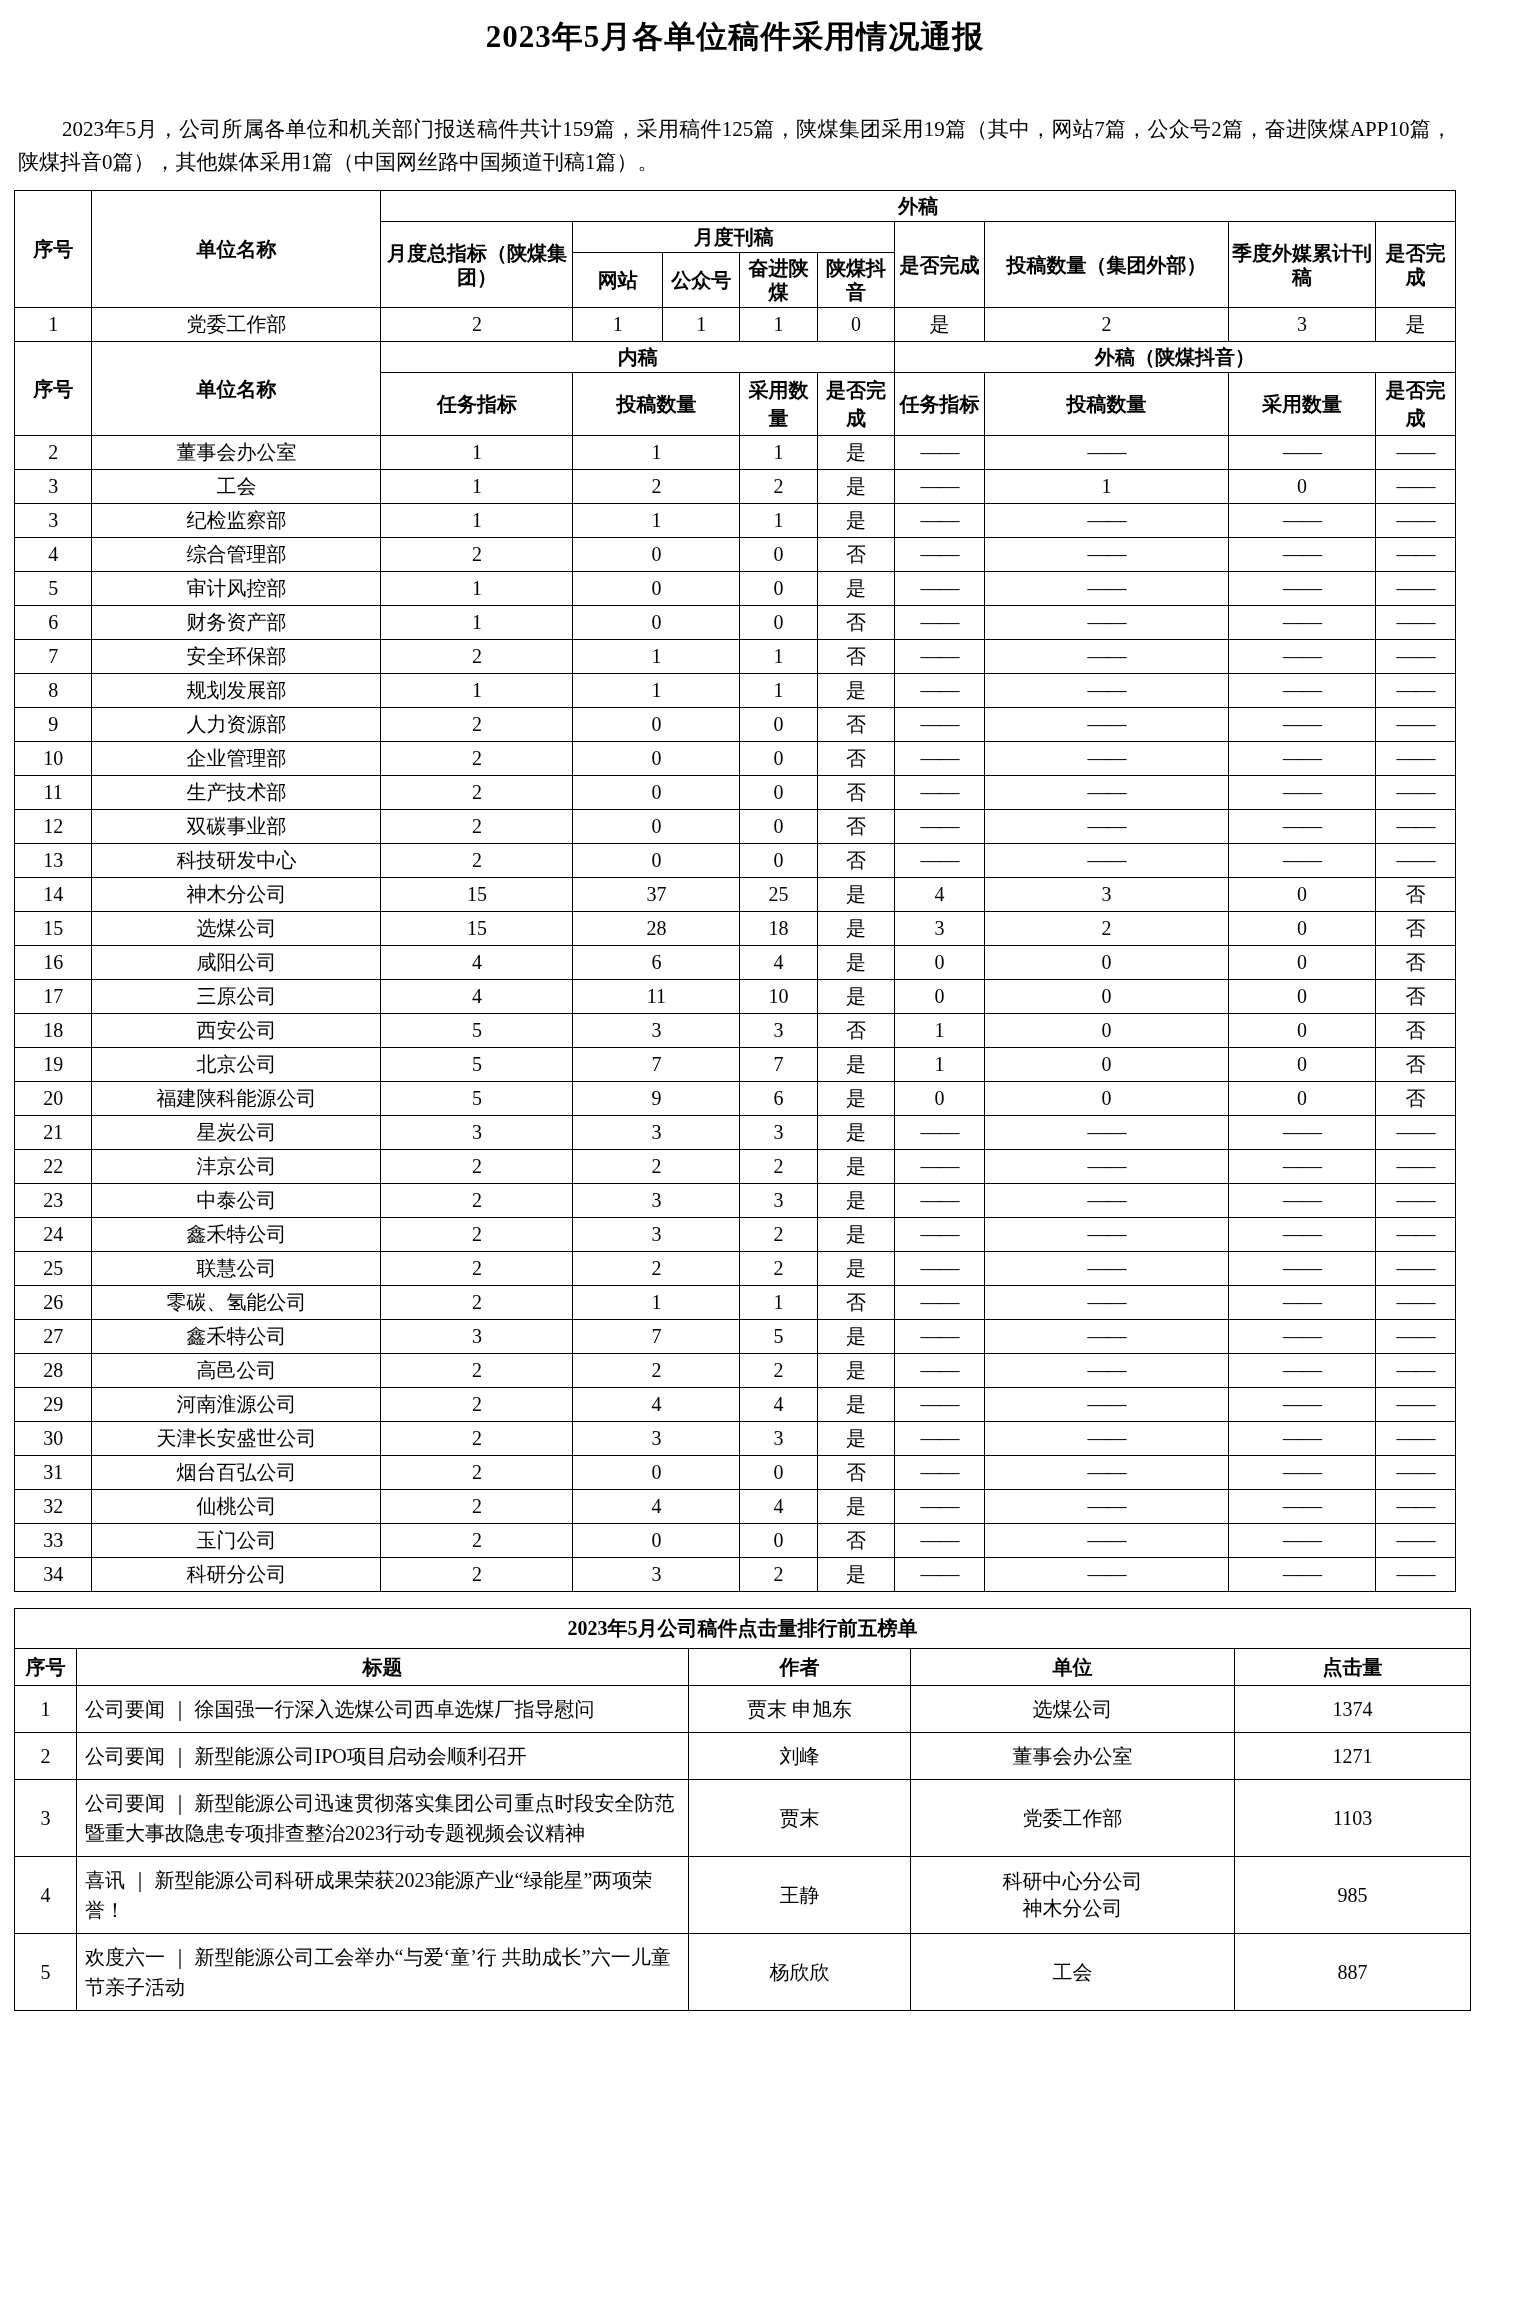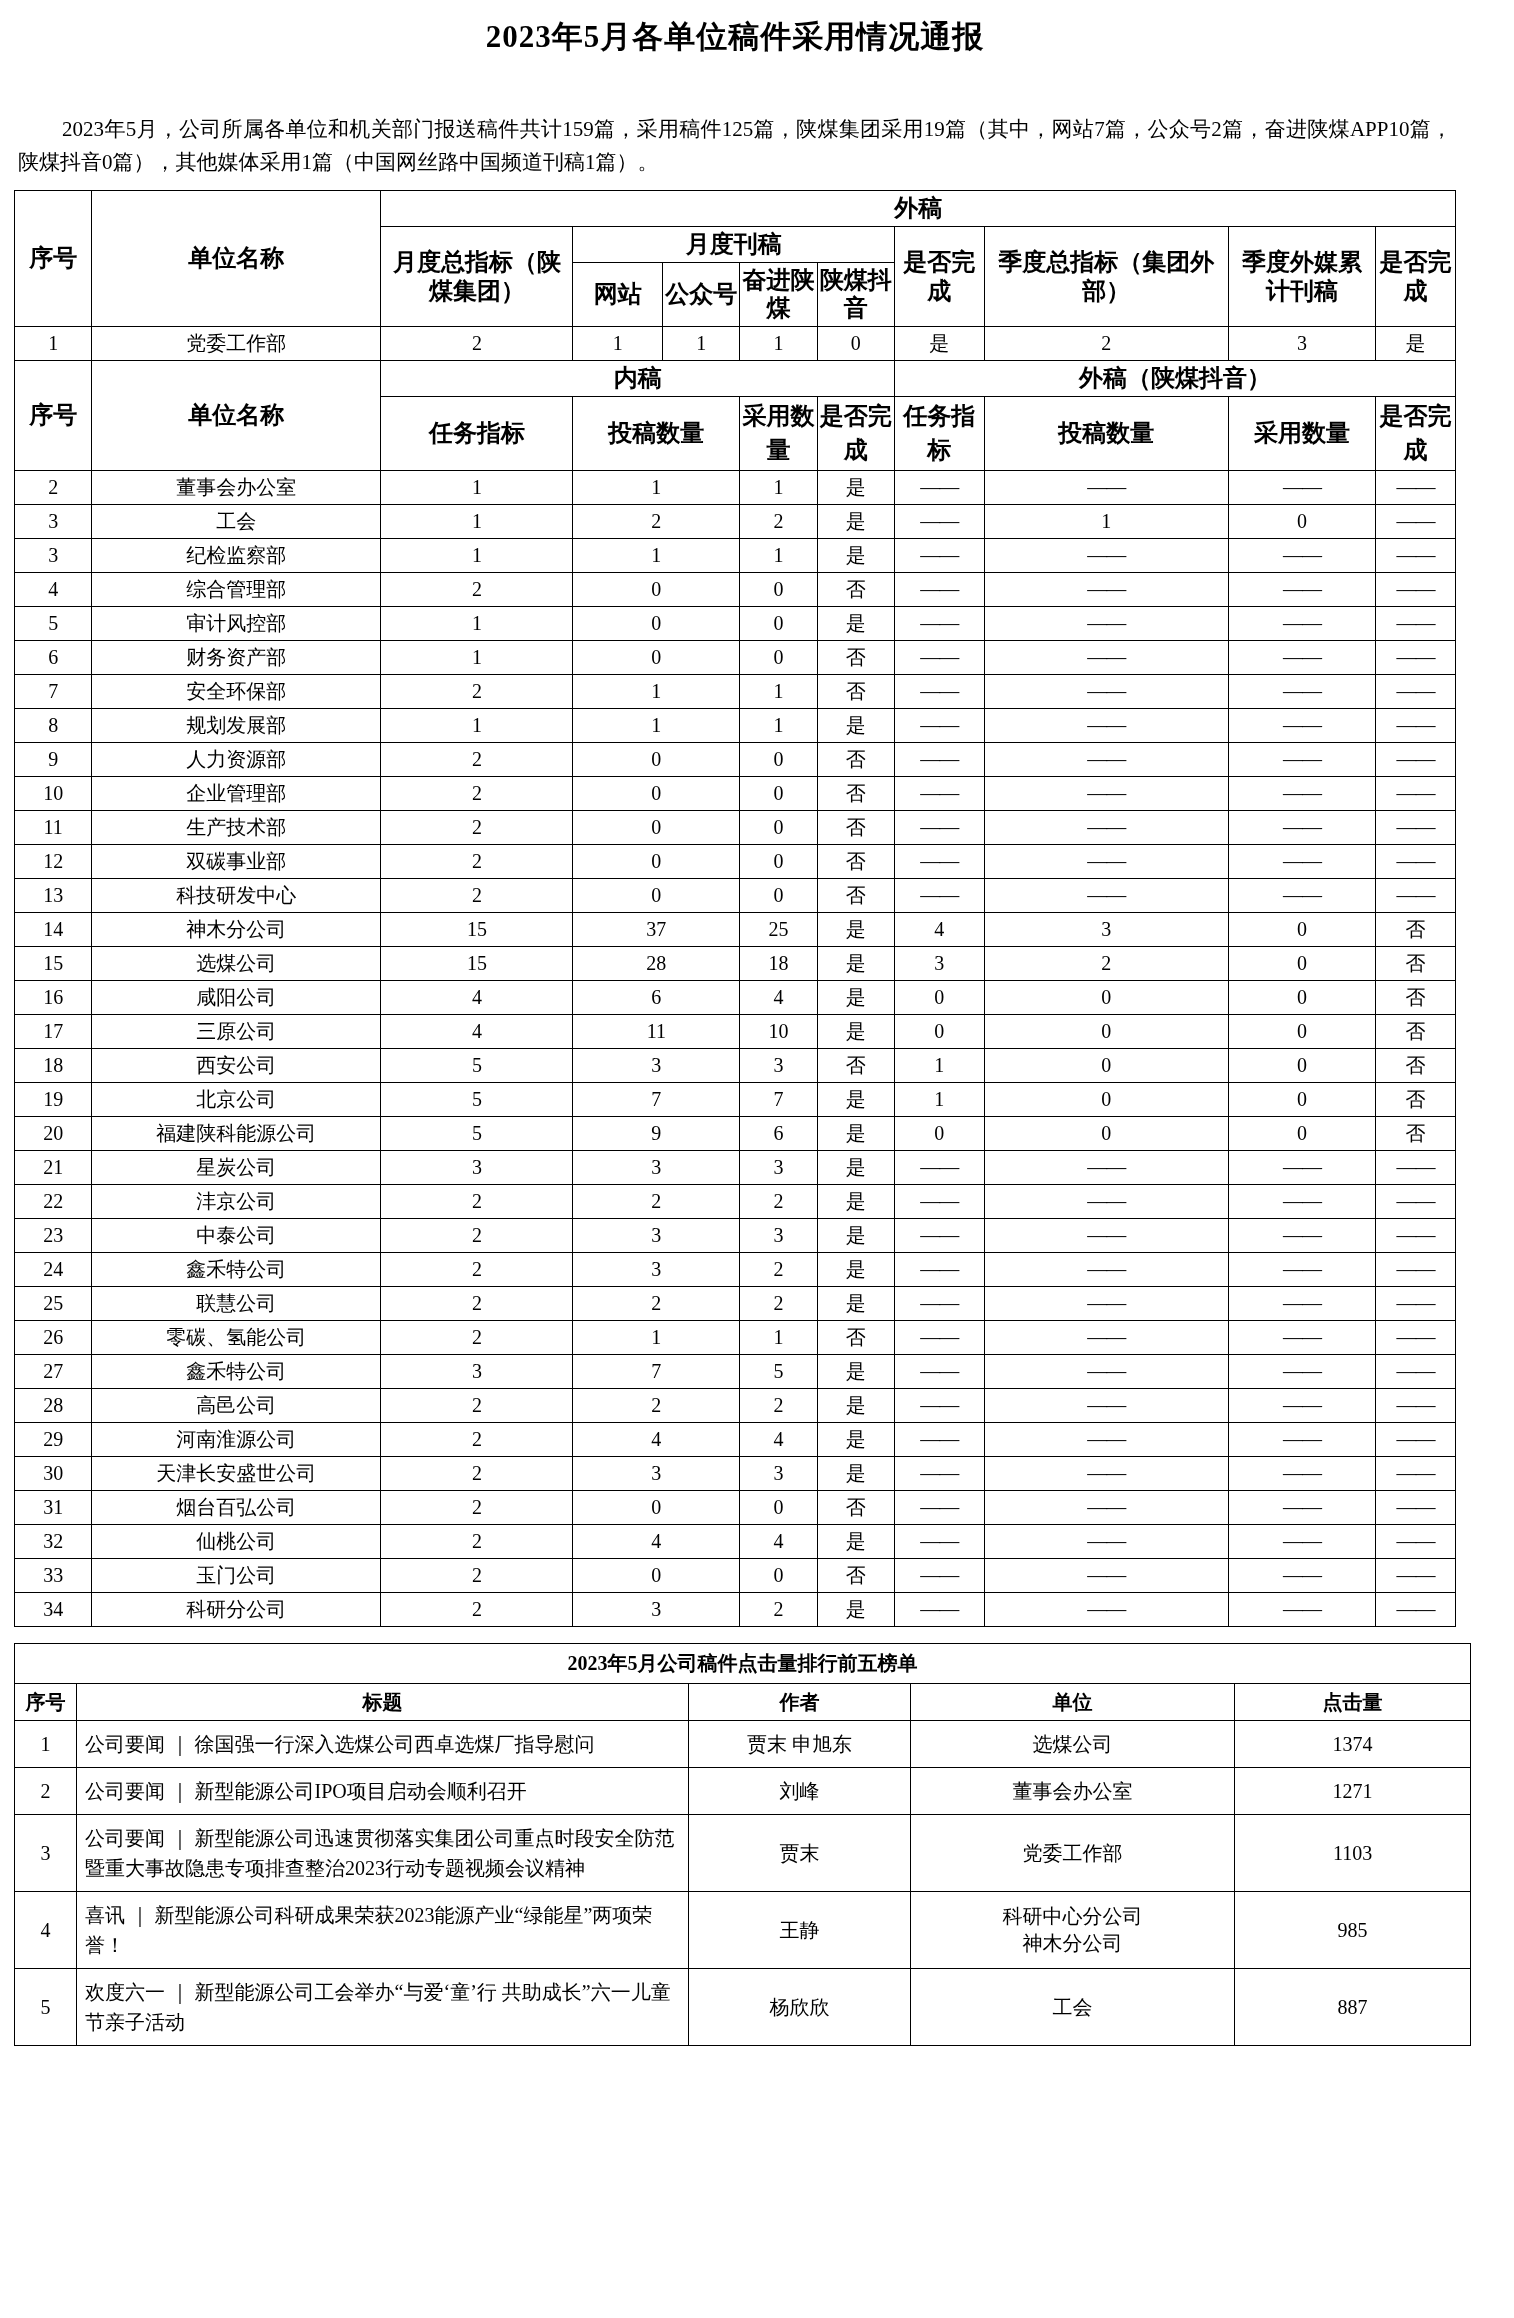--- a/index.html
+++ b/index.html
@@ -11,21 +11,21 @@
   }
   .summary{
     font-size:21px;line-height:1.55;text-align:justify;
     text-indent:2.1em;padding:0 4px 12px 4px;margin-top:45px;
   }
   table{border-collapse:collapse;width:100%;table-layout:fixed;}
   td,th{
     border:1px solid #000;text-align:center;vertical-align:middle;
     font-size:20px;padding:3px 2px;font-weight:normal;
   }
-  .hdr{font-weight:bold;font-size:24px;line-height:1.2;}
+  .hdr{font-weight:bold;font-size:20px;line-height:1.2;}
   .unit-name{font-size:20px;}
   .row-h{height:30px;}
   .dash{letter-spacing:-1px;}
   .sect-gap{height:16px;}
   .title2{
     text-align:center;font-size:27px;font-weight:bold;padding:8px 0 8px 0;
   }
   .t2 td,.t2 th{font-size:20px;padding:6px 6px;}
   .t2 .title-cell{text-align:left;line-height:1.5;padding:8px 8px;}
   .t2 .hdr{font-weight:bold;}
@@ -57,21 +57,21 @@
     <tbody>
       <tr class="row-h">
         <td rowspan="3" class="hdr">序号</td>
         <td rowspan="3" class="hdr">单位名称</td>
         <td colspan="9" class="hdr">外稿</td>
       </tr>
       <tr class="row-h">
         <td rowspan="2" class="hdr">月度总指标（陕煤集团）</td>
         <td colspan="4" class="hdr">月度刊稿</td>
         <td rowspan="2" class="hdr">是否完成</td>
-        <td rowspan="2" class="hdr">季度总指标（集团外部）</td>
+        <td rowspan="2" class="hdr">投稿数量（集团外部）</td>
         <td rowspan="2" class="hdr">季度外媒累计刊稿</td>
         <td rowspan="2" class="hdr">是否完成</td>
       </tr>
       <tr class="row-h">
         <td class="hdr">网站</td>
         <td class="hdr">公众号</td>
         <td class="hdr">奋进陕煤</td>
         <td class="hdr">陕煤抖音</td>
       </tr>
       <tr class="row-h">

